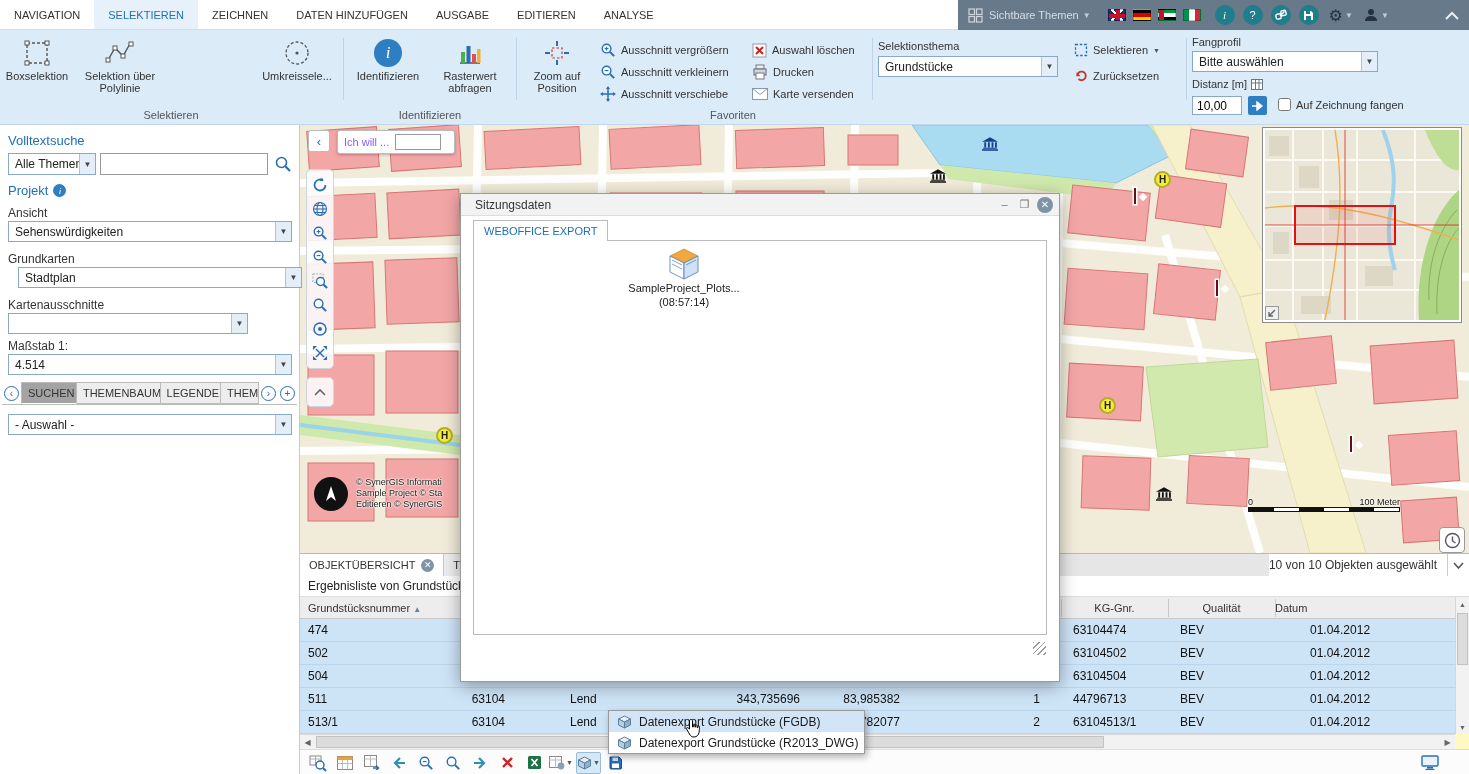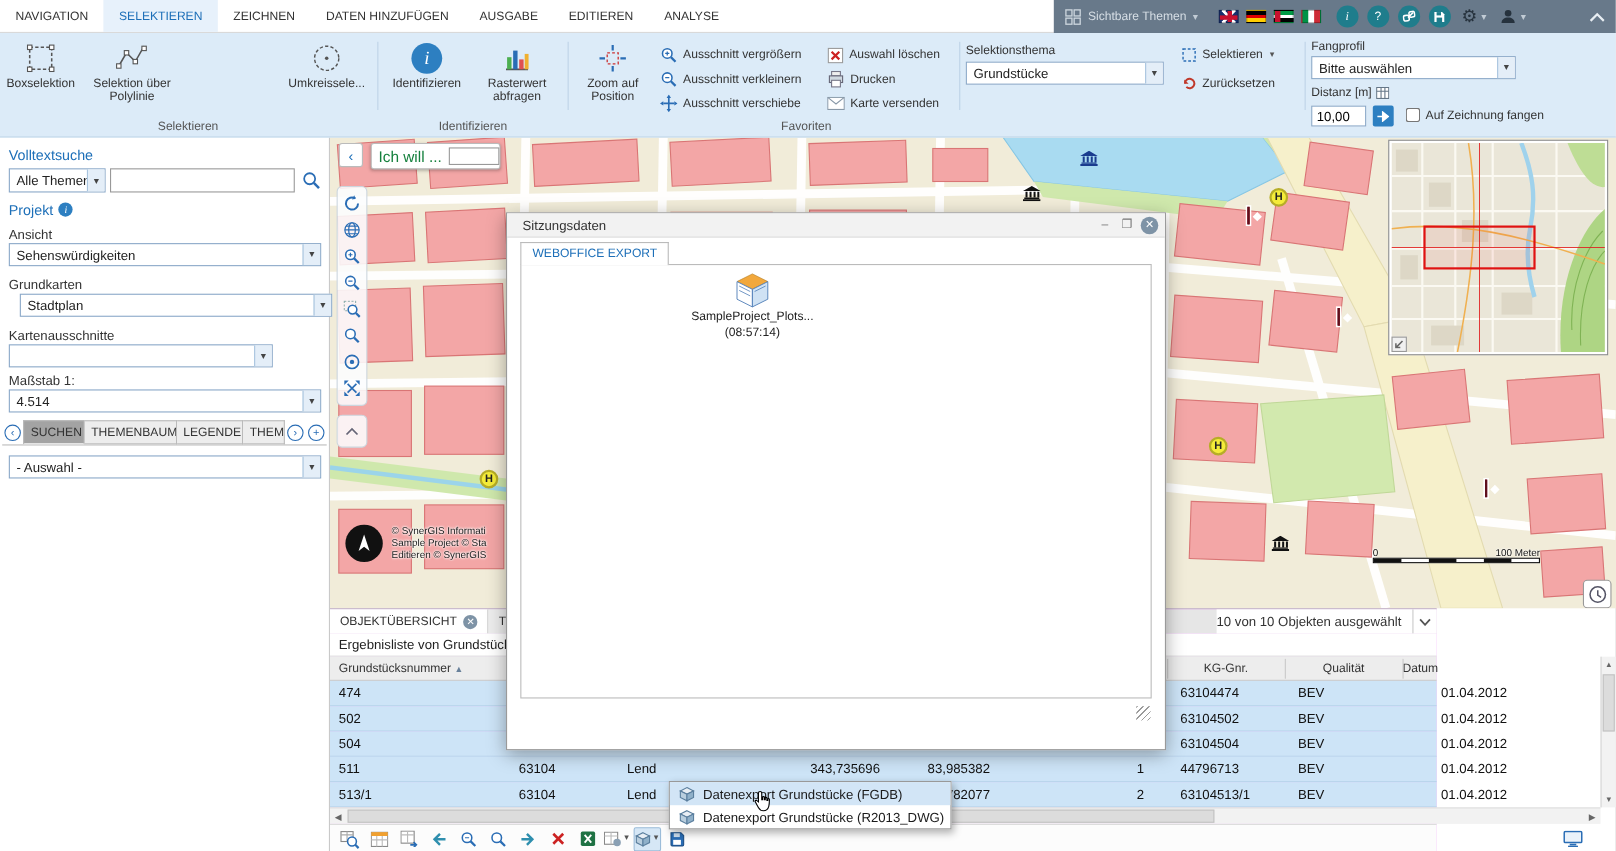--- a/index.html
+++ b/index.html
@@ -55,21 +55,21 @@
   .sb-tabs{position:absolute;left:2px;top:258px;right:2px;height:22px;display:flex;align-items:flex-end;border-bottom:1px solid #bbb}
   .sb-tab{height:22px;display:flex;align-items:center;padding:0 6px;font-size:11px;color:#333;background:#ededed;border:1px solid #bbb;border-left:none;cursor:pointer;white-space:nowrap;overflow:hidden}
   .sb-tab.active{background:#a3a3a3;border-bottom:1px solid #fff}
   .circbtn{width:15px;height:15px;border-radius:50%;border:1px solid #2a6db5;color:#2a6db5;font-size:10px;line-height:13px;text-align:center;margin:0 2px 3px 2px;cursor:pointer;flex:none}
 
   
   .map{position:absolute;left:300px;top:125px;width:1169px;height:428px;overflow:hidden;background:#f1ecd9;z-index:1}
   .map svg.basemap{position:absolute;left:0;top:0}
   .collapse-sb{position:absolute;left:8px;top:5px;width:22px;height:22px;background:#fff;border:1px solid #bbb;border-radius:3px;color:#1d6fb8;font-size:13px;display:flex;align-items:center;justify-content:center;cursor:pointer;z-index:6}
   .ichwill{position:absolute;left:37px;top:5px;width:118px;height:24px;background:#fff;border:1px solid #bbb;border-radius:3px;box-shadow:0 1px 3px rgba(0,0,0,.25);display:flex;align-items:center;padding:0 6px;z-index:6}
-  .ichwill .t{font-size:14px;color:#15803d;white-space:nowrap}
+  .ichwill .t{font-size:11px;color:#8b5cf6;white-space:nowrap}
   .ichwill input{width:46px;height:16px;margin-left:6px;border:1px solid #999;font-size:11px}
   .mtools{position:absolute;left:6px;top:44px;width:28px;background:rgba(252,253,254,.88);border:1px solid #ccd6de;border-radius:5px;z-index:6;display:flex;flex-direction:column;align-items:center;padding:3px 0}
   .mtool{width:24px;height:24px;display:flex;align-items:center;justify-content:center;cursor:pointer}
   .mtools2{position:absolute;left:6px;top:252px;width:28px;background:rgba(252,253,254,.88);border:1px solid #ccd6de;border-radius:5px;z-index:6;display:flex;flex-direction:column;align-items:center;padding:2px 0}
   .marker{position:absolute;z-index:5;cursor:pointer}
   .dmark{width:18px;height:18px;background:#8c1c2e;border:1px solid #5f0f1c;transform:rotate(45deg);box-shadow:0 0 0 1.5px #fff;position:relative}
   .dmark::after{content:"";position:absolute;left:5px;top:5px;width:6px;height:6px;background:#fff;transform:rotate(-45deg)}
   .hmark{width:17px;height:17px;border-radius:50%;background:#f4ec39;border:2px solid #b6ad27;color:#222;font-weight:bold;font-size:10px;display:flex;align-items:center;justify-content:center}
   .attrib{position:absolute;left:14px;top:352px;display:flex;gap:8px;z-index:5;align-items:flex-start}
   .attrib .logo{width:34px;height:34px;border-radius:50%;background:#111;display:flex;align-items:center;justify-content:center;flex:none}
@@ -77,21 +77,21 @@
   .scalebar{position:absolute;left:948px;top:372px;width:152px;z-index:5;font-size:9px;color:#111}
   .scalebar .nums{display:flex;justify-content:space-between;text-shadow:0 0 2px #fff,0 0 2px #fff}
   .scalebar .bar{display:flex;height:5px;border:1px solid #111;background:#fff}
   .scalebar .seg{flex:1}
   .seg.b{background:#111}
   .overview{position:absolute;left:962px;top:2px;width:200px;height:196px;background:#fff;border:1px solid #8a8a8a;padding:2px;z-index:6}
   .ov-collapse{position:absolute;left:2px;bottom:2px;width:14px;height:14px;background:#f0f0f0;border:1px solid #999;display:flex;align-items:center;justify-content:center;cursor:pointer;z-index:7}
   .clockbtn{position:absolute;left:1139px;top:402px;width:26px;height:26px;background:#fff;border:1px solid #999;border-radius:4px;display:flex;align-items:center;justify-content:center;cursor:pointer;z-index:6}
 
   
-  .bottom{position:absolute;left:300px;top:553px;width:1006px;height:221px;background:#f0abfc;border-top:1px solid #b9b9b9;z-index:10}
+  .bottom{position:absolute;left:300px;top:553px;width:1169px;height:221px;background:#fef9c3;border-top:1px solid #b9b9b9;z-index:10}
   .bp-tabs{position:absolute;top:0;left:0;right:0;height:22px;background:#e6e6e6;display:flex;align-items:stretch}
   .bp-tab{background:#fff;border-right:1px solid #c9c9c9;display:flex;align-items:center;gap:6px;padding:0 9px;font-size:11px;color:#333;cursor:pointer;white-space:nowrap}
   .bp-tab.inactive{background:#ededed;width:30px;overflow:hidden}
   .tabclose{width:13px;height:13px;border-radius:50%;background:#7e93a6;color:#fff;font-size:9px;line-height:13px;text-align:center;cursor:pointer}
   .bp-status{margin-left:auto;background:#fff;display:flex;align-items:center;font-size:12px;color:#333;padding-right:10px}
   .bp-chev{width:22px;height:22px;border-left:1px solid #ccc;display:flex;align-items:center;justify-content:center;cursor:pointer;background:#fff}
   .bp-sub{position:absolute;top:22px;left:0;right:0;height:21px;background:#fff;border-bottom:1px solid #ddd;display:flex;align-items:center;padding-left:8px;font-size:12px;color:#222;white-space:nowrap;overflow:hidden}
   .bp-head{position:absolute;top:43px;left:0;right:0;height:22px;background:#ededed;border-bottom:1px solid #c9c9c9;font-size:11px;color:#333}
   .hsep{position:absolute;top:2px;height:18px;width:1px;background:#c9c9c9}
   .hcell{position:absolute;top:0;height:22px;line-height:22px;white-space:nowrap;overflow:hidden}

